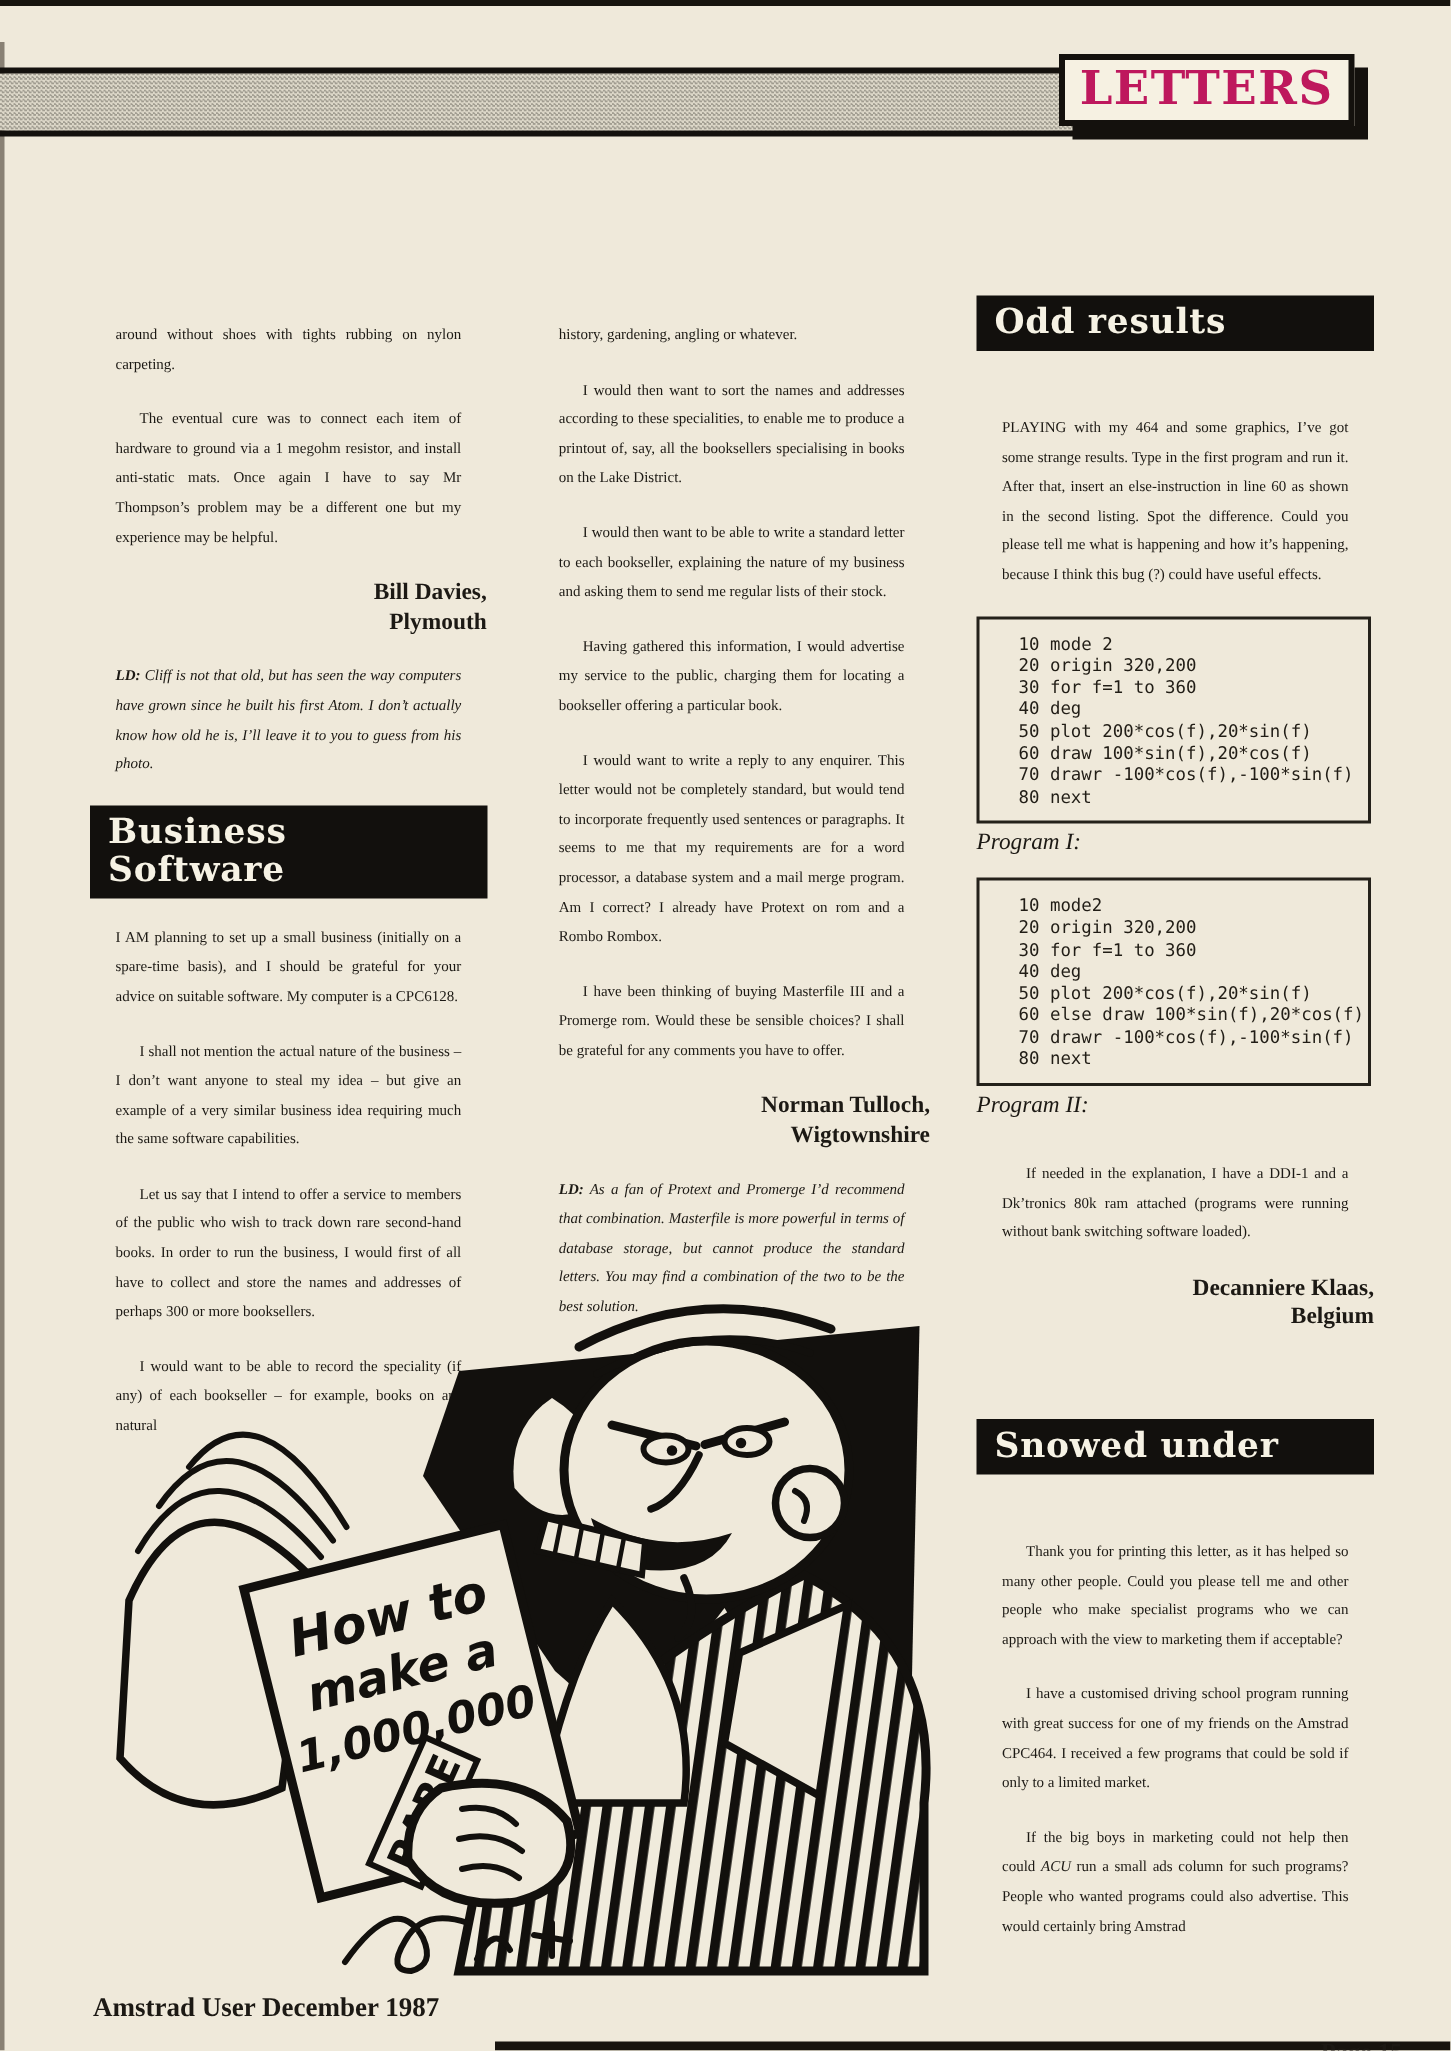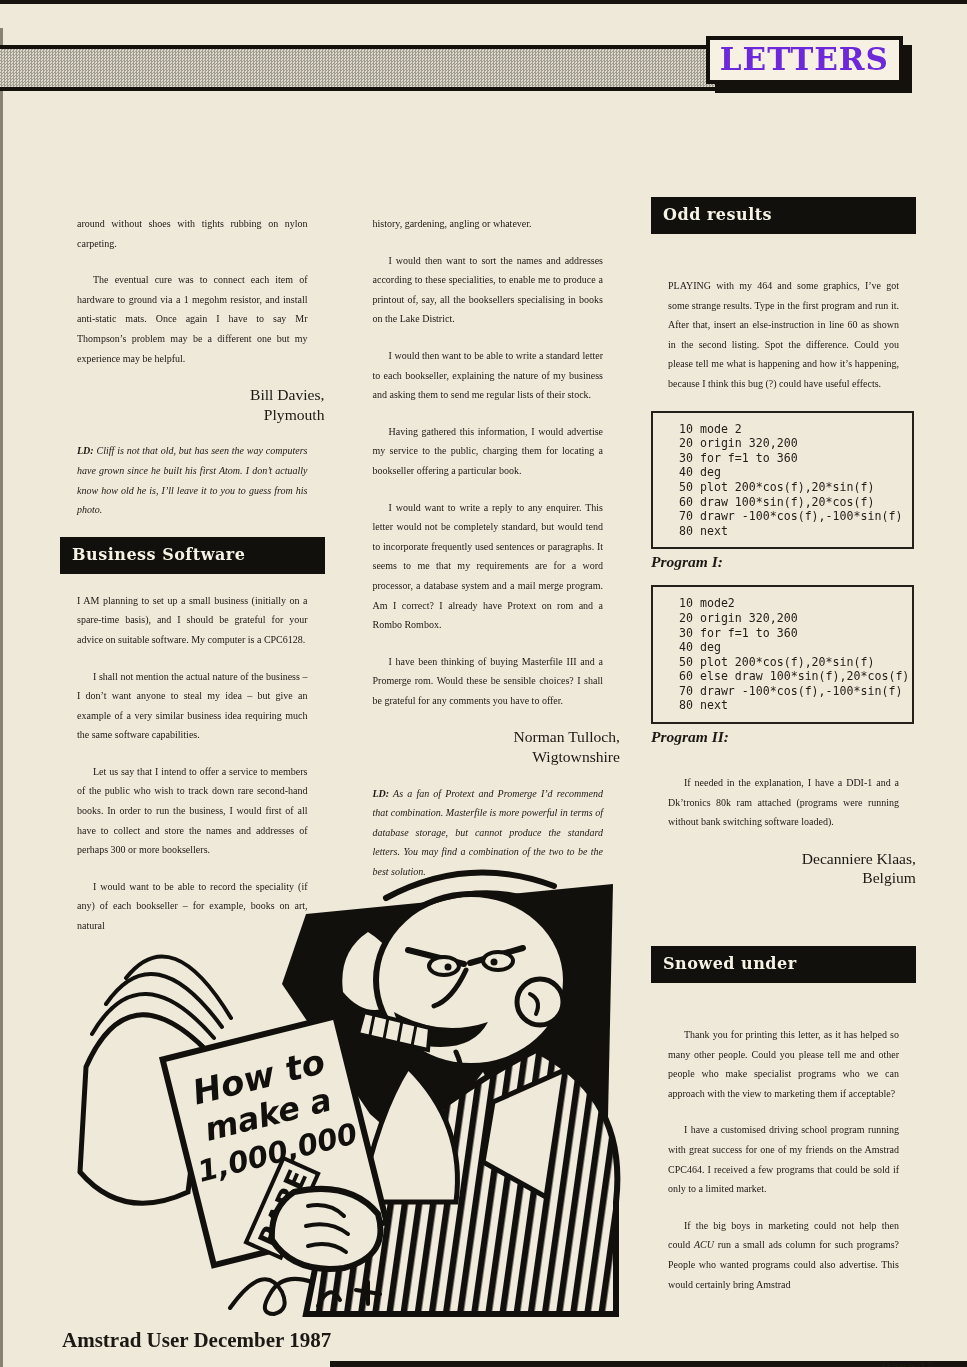--- a/index.html
+++ b/index.html
@@ -22,64 +22,64 @@
     background-size:3px 3px;box-sizing:border-box;
   }
   .letters-box{
     position:absolute;top:36px;right:64px;
     background:#f6f1e2;border:4px solid #14110d;
     box-shadow:9px 9px 0 #14110d;
     padding:1px 10px 3px 10px;
   }
   .letters-box span{
     font-family:"DejaVu Serif", serif;font-weight:bold;
-    font-size:31px;letter-spacing:1px;color:#6d28d9;
+    font-size:31px;letter-spacing:1px;color:#be185d;
   }
 
   
   .columns{
     position:absolute;top:197px;left:60px;width:856px;
     display:flex;gap:31px;
   }
   .col{width:265px;box-sizing:border-box;}
   .col p{
     margin:17px;font-size:10px;line-height:19.6px;
     text-align:justify;text-justify:inter-word;
   }
   .col p.ind{text-indent:16px;}
-  .sig{font-weight:normal;text-align:right;font-size:15.6px;line-height:19.6px;}
+  .sig{font-weight:bold;text-align:right;font-size:15.6px;line-height:19.6px;}
   .ld{font-style:italic;}
   .ld b{font-style:italic;}
   .secbar{
     background:#12100d;color:#f6f2e4;
-    font-weight:bold;font-size:16px;line-height:25px;
+    font-weight:bold;font-size:23px;line-height:25px;
     padding:5px 12px 7px 12px;margin:16px 0 17px 0;
     font-family:"DejaVu Serif", serif;letter-spacing:.5px;
   }
   .secbar.first{margin-top:0;}
   .gap-sm{height:8px;}
 
   
   .codebox{
     border:2px solid #24211a;
     padding:9px 4px 9px 26px;
     margin:14px 2px 4px 0;
     background:#efe9da;
   }
   .codebox div{
     font-family:"DejaVu Sans Mono", monospace;
     font-size:11.6px;line-height:14.6px;white-space:pre;color:#211d16;
   }
   .prog-caption{
-    font-weight:bold;font-style:italic;font-size:15.5px;
+    font-weight:normal;font-style:italic;font-size:15.5px;
     margin:4px 0 2px 0;
   }
 
   
-  .footer-left{position:absolute;left:62px;top:1328px;font-weight:bold;font-size:21px;}
+  .footer-left{position:absolute;left:62px;top:1328px;font-weight:bold;font-size:18px;}
   .footer-right{position:absolute;right:32px;top:1328px;font-weight:bold;font-size:16.5px;margin-top:30px;}
 
   
   .cartoon{position:absolute;left:68px;top:862px;width:556px;height:462px;}
   .inkline{fill:none;stroke:#12100d;stroke-linecap:round;}
 </style>
 </head>
 <body>
 
 <div class="top-edge"></div>

